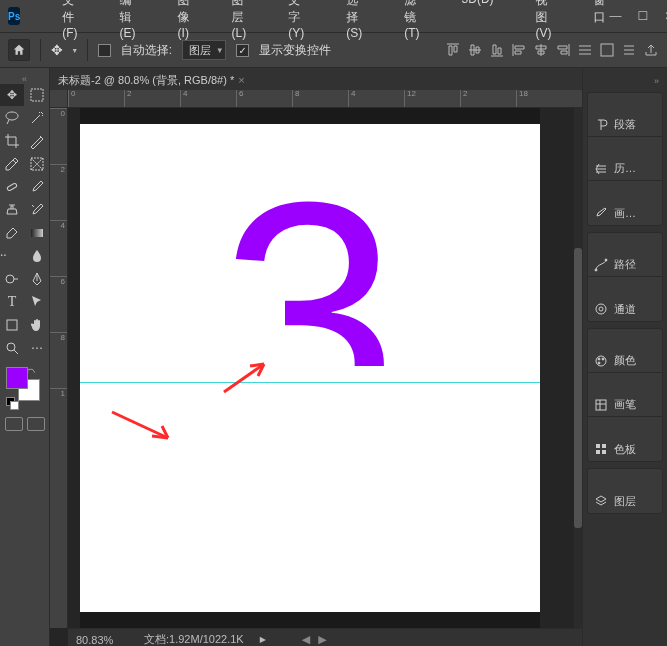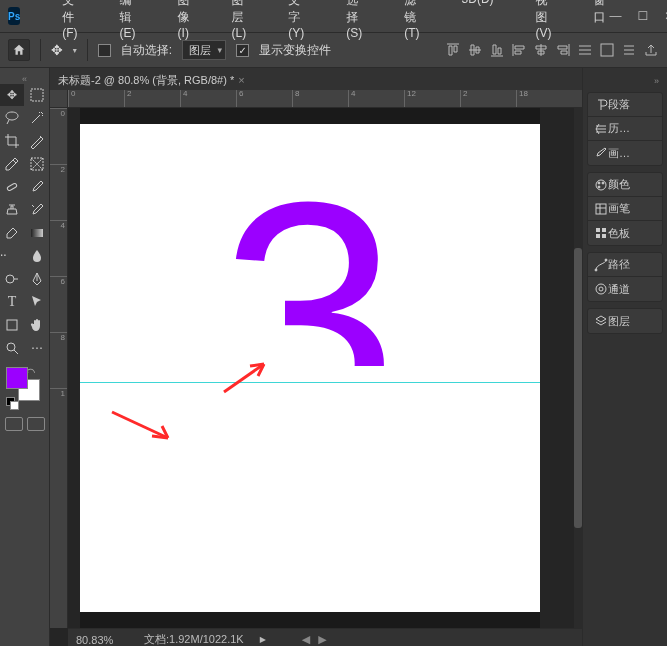--- a/index.html
+++ b/index.html
@@ -55,21 +55,21 @@
 .num3 .lower { color: #9b00ff; display: block; height: 190px; overflow: hidden; }
 .annot { position: absolute; color: #ff2a2a; pointer-events: none; }
 .annot.a1 { top: 250px; left: 150px; }
 .annot.a2 { top: 300px; left: 40px; }
 .status-bar { position: absolute; bottom: 0; left: 18px; right: 0; height: 22px; background: #323232; border-top: 1px solid #2b2b2b; display: flex; align-items: center; font-size: 11px; color: #bbb; padding: 0 8px; gap: 16px; }
 .status-bar .zoom { width: 52px; }
 .status-bar .arrows { margin-left: 20px; color: #888; display: flex; gap: 8px; }
 .right-panels { width: 85px; background: #323232; border-left: 1px solid #2b2b2b; padding-top: 8px; }
 .right-collapse { height: 10px; text-align: right; padding-right: 8px; color: #888; font-size: 9px; }
 .panel-group { margin: 6px 4px; background: #3a3a3a; border: 1px solid #2b2b2b; border-radius: 3px; }
-.panel-item { height: 24px; display: flex; align-items: center; padding: 0 6px; font-size: 11px; color: #ccc; cursor: pointer; }
+.panel-item { height: 24px; display: flex; align-items: center; gap: 6px; padding: 0 6px; font-size: 11px; color: #ccc; cursor: pointer; margin-top: 20px; }
 .panel-item:not(:last-child) { border-bottom: 1px solid #2b2b2b; }
 .panel-item svg { width: 14px; height: 14px; flex-shrink: 0; }
 .vscroll { position: absolute; top: 40px; right: 0; width: 8px; bottom: 22px; background: #2b2b2b; }
 .vscroll .thumb { position: absolute; top: 140px; width: 8px; height: 280px; background: #525252; border-radius: 3px; }
 </style>
 </head>
 <body>
 
 <div class="titlebar">
   <div class="ps-logo">Ps</div>
@@ -374,20 +374,37 @@
       <div class="panel-item">
           <svg viewBox="0 0 14 14" fill="none" stroke="#ccc">
             <path d="M11 2l1 1-6 6-3 1 1-3z"></path>
           </svg>
           <span>画…</span>
         </div>
     </div>
     <div class="panel-group">
       <div class="panel-item">
           <svg viewBox="0 0 14 14" fill="none" stroke="#ccc">
+            <path d="M2 12c0-6 10-6 10-10"></path>
+            <circle cx="2" cy="12" r="1" fill="#ccc"></circle>
+            <circle cx="12" cy="2" r="1" fill="#ccc"></circle>
+          </svg>
+          <span>路径</span>
+        </div>
+      <div class="panel-item">
+          <svg viewBox="0 0 14 14" fill="none" stroke="#ccc">
+            <circle cx="7" cy="7" r="5"></circle>
+            <circle cx="7" cy="7" r="2"></circle>
+          </svg>
+          <span>通道</span>
+        </div>
+    </div>
+    <div class="panel-group">
+      <div class="panel-item">
+          <svg viewBox="0 0 14 14" fill="none" stroke="#ccc">
             <circle cx="7" cy="7" r="5"></circle>
             <circle cx="5" cy="5" r="1" fill="#ccc"></circle>
             <circle cx="9" cy="5" r="1" fill="#ccc"></circle>
             <circle cx="5" cy="9" r="1" fill="#ccc"></circle>
           </svg>
           <span>颜色</span>
         </div>
       <div class="panel-item">
           <svg viewBox="0 0 14 14" fill="none" stroke="#ccc">
             <rect x="2" y="2" width="10" height="10"></rect>
@@ -401,37 +418,20 @@
             <rect x="8" y="2" width="4" height="4"></rect>
             <rect x="2" y="8" width="4" height="4"></rect>
             <rect x="8" y="8" width="4" height="4"></rect>
           </svg>
           <span>色板</span>
         </div>
     </div>
     <div class="panel-group">
       <div class="panel-item">
           <svg viewBox="0 0 14 14" fill="none" stroke="#ccc">
-            <path d="M2 12c0-6 10-6 10-10"></path>
-            <circle cx="2" cy="12" r="1" fill="#ccc"></circle>
-            <circle cx="12" cy="2" r="1" fill="#ccc"></circle>
-          </svg>
-          <span>路径</span>
-        </div>
-      <div class="panel-item">
-          <svg viewBox="0 0 14 14" fill="none" stroke="#ccc">
-            <circle cx="7" cy="7" r="5"></circle>
-            <circle cx="7" cy="7" r="2"></circle>
-          </svg>
-          <span>通道</span>
-        </div>
-    </div>
-    <div class="panel-group">
-      <div class="panel-item">
-          <svg viewBox="0 0 14 14" fill="none" stroke="#ccc">
             <path d="M7 2l5 3-5 3-5-3zM2 8l5 3 5-3"></path>
           </svg>
           <span>图层</span>
         </div>
     </div>
   </div>
 
 </div>
 
 </body></html>

